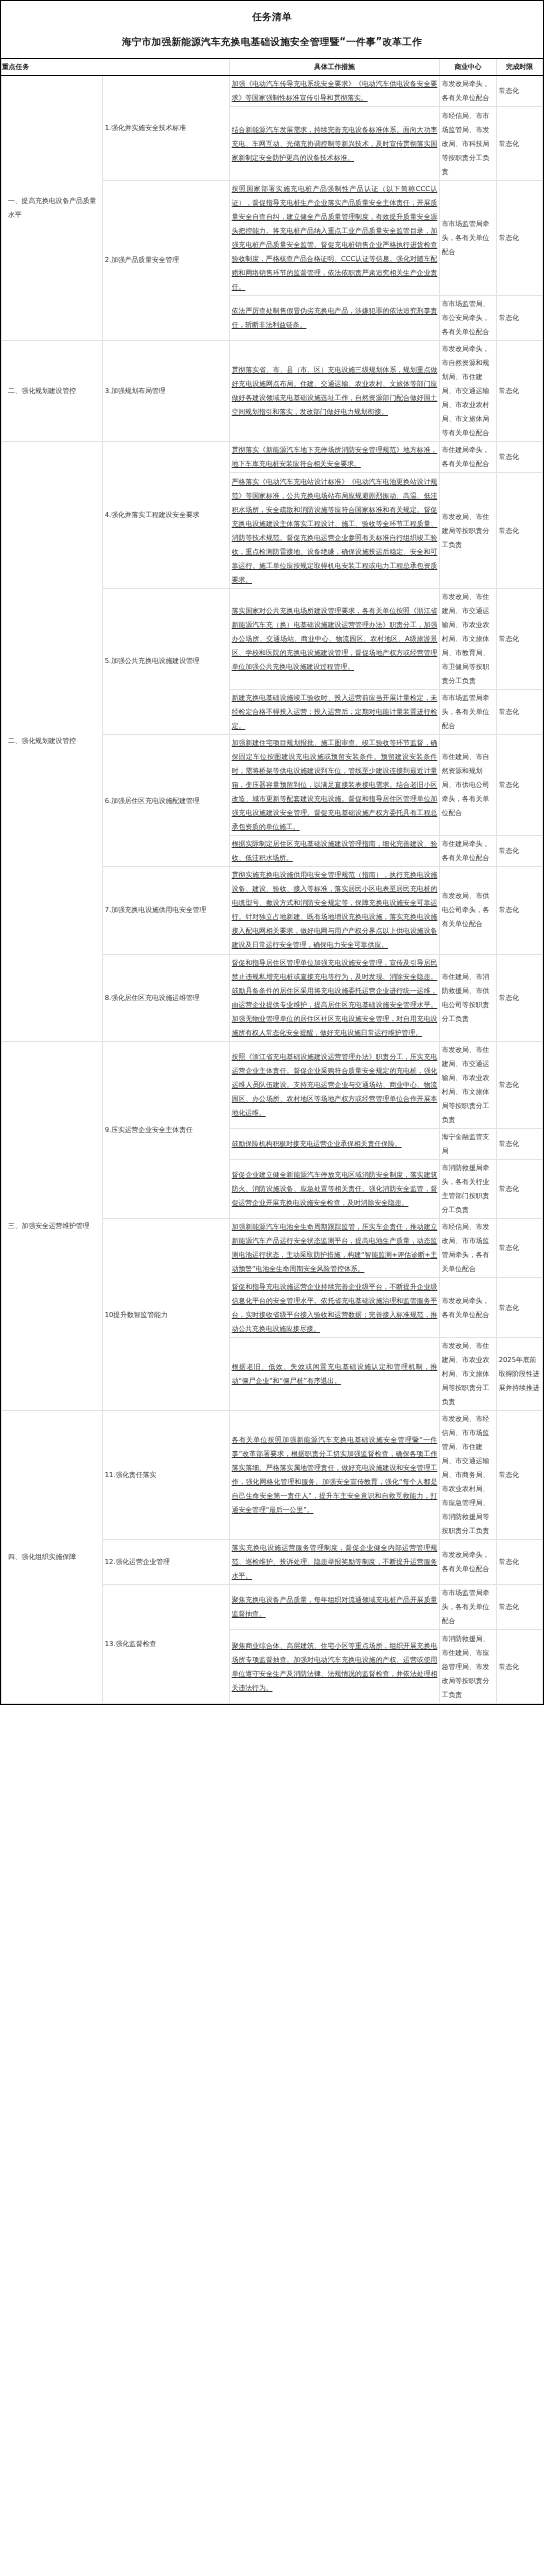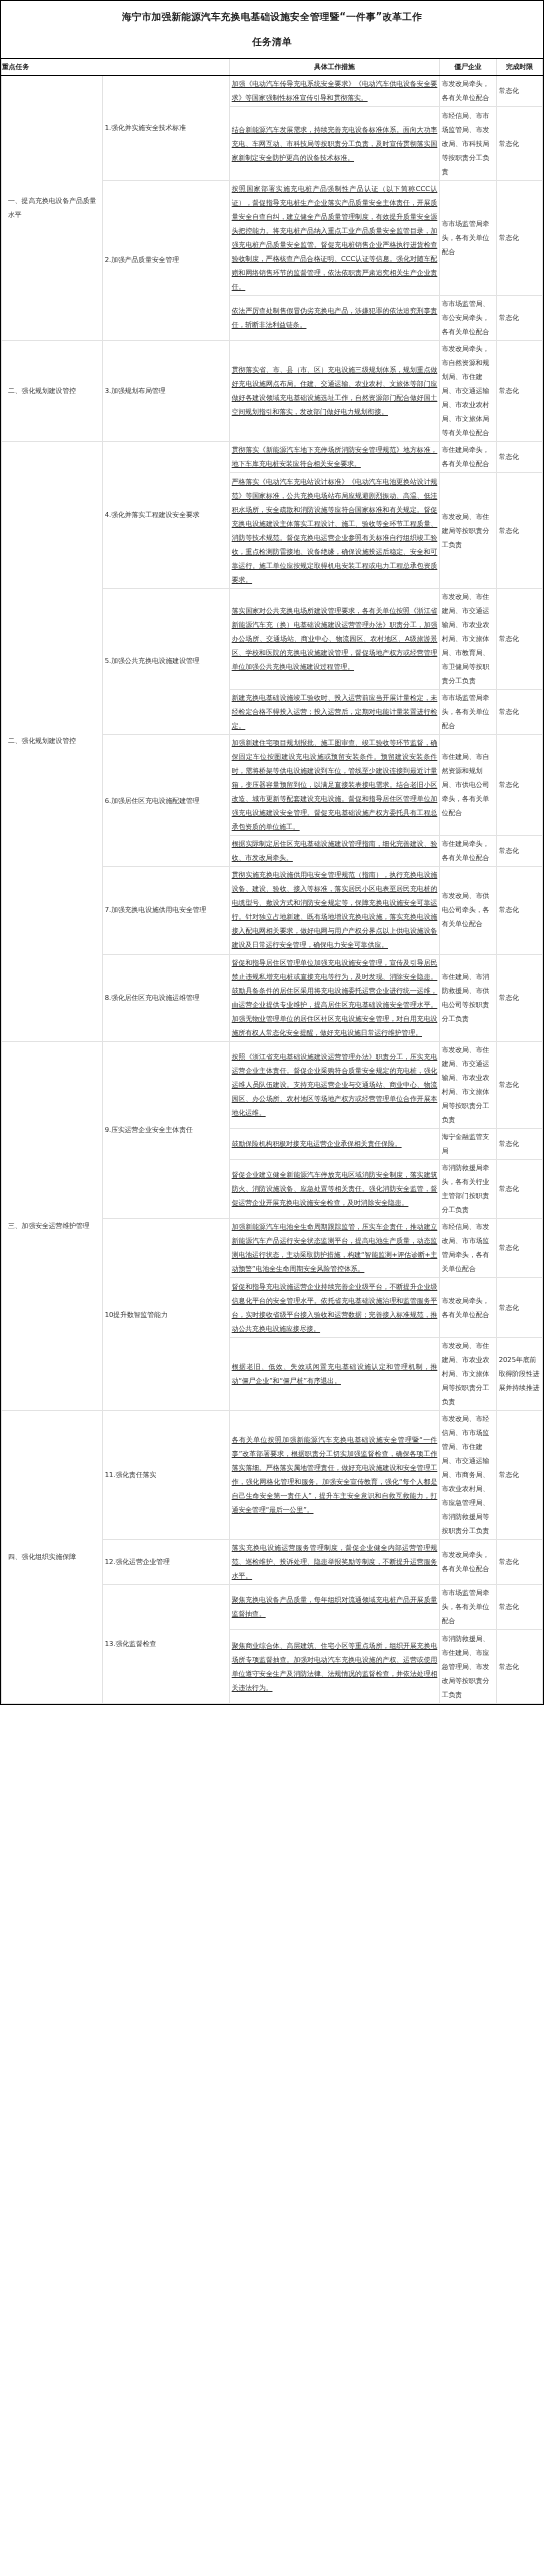--- a/index.html
+++ b/index.html
@@ -60,50 +60,50 @@
     }
     table.tasks td.section { padding-left: 6px; }
     table.tasks td.deadline { text-align: left; }
     table.tasks td.measure { text-align: justify; text-decoration: underline; }
   </style>
 </head>
 <body>
 
 <div class="doc">
   <div class="title-block">
+    <div class="title-line">任务清单</div>
     <div class="title-line">海宁市加强新能源汽车充换电基础设施安全管理暨“一件事”改革工作</div>
-    <div class="title-line">任务清单</div>
   </div>
 
   <table class="tasks">
     <colgroup>
       <col class="c1">
         <col class="c2">
         <col class="c3">
         <col class="c4">
         <col class="c5">
     </colgroup>
     <thead>
       <tr>
         <th colspan="2">重点任务</th>
         <th>具体工作措施</th>
-        <th>僵尸企业</th>
+        <th>商业中心</th>
         <th>完成时限</th>
       </tr>
     </thead>
     <tbody id="task-body">
         <tr>
           <td class="section" rowspan="4">一、提高充换电设备产品质量水平</td>
           <td rowspan="2">1.强化并实施安全技术标准</td>
           <td class="measure">加强《电动汽车传导充电系统安全要求》《电动汽车供电设备安全要求》等国家强制性标准宣传引导和贯彻落实。</td>
           <td class="responsible">市发改局牵头，各有关单位配合</td>
           <td class="deadline">常态化</td>
         </tr>
         <tr>
-          <td class="measure">结合新能源汽车发展需求，持续完善充电设备标准体系。面向大功率充电、车网互动、市科技局等按职责分工负责，及时宣传贯彻落实国家新制定安全防护更高的设备技术标准。</td>
+          <td class="measure">结合新能源汽车发展需求，持续完善充电设备标准体系。面向大功率充电、车网互动、光储充协调控制等新兴技术，及时宣传贯彻落实国家新制定安全防护更高的设备技术标准。</td>
           <td class="responsible">市经信局、市市场监管局、市发改局、市科技局等按职责分工负责</td>
           <td class="deadline">常态化</td>
         </tr>
         <tr>
           <td rowspan="2">2.加强产品质量安全管理</td>
           <td class="measure">按照国家部署实施充电桩产品强制性产品认证（以下简称CCC认证），督促指导充电桩生产企业落实产品质量安全主体责任，开展质量安全自查自纠，建立健全产品质量管理制度，有效提升质量安全源头把控能力。将充电桩产品纳入重点工业产品质量安全监管目录，加强充电桩产品质量安全监管。督促充电桩销售企业严格执行进货检查验收制度，严格核查产品合格证明、CCC认证等信息。强化对随车配赠和网络销售环节的监督管理，依法依职责严肃追究相关生产企业责任。</td>
           <td class="responsible">市市场监管局牵头，各有关单位配合</td>
           <td class="deadline">常态化</td>
         </tr>
         <tr>
@@ -141,21 +141,21 @@
           <td class="responsible">市市场监管局牵头，各有关单位配合</td>
           <td class="deadline">常态化</td>
         </tr>
         <tr>
           <td rowspan="2">6.加强居住区充电设施配建管理</td>
           <td class="measure">加强新建住宅项目规划报批、施工图审查、竣工验收等环节监督，确保固定车位按图建设充电设施或预留安装条件。预留建设安装条件时，需将桥架等供电设施建设到车位，管线至少建设连接到最近计量箱，变压器容量预留到位，以满足直接装表接电需求。结合老旧小区改造、城市更新等配套建设充电设施。督促和指导居住区管理单位加强充电设施建设安全管理。督促充电基础设施产权方委托具有工程总承包资质的单位施工。</td>
           <td class="responsible">市住建局、市自然资源和规划局、市供电公司牵头，各有关单位配合</td>
           <td class="deadline">常态化</td>
         </tr>
         <tr>
-          <td class="measure">根据实际制定居住区充电基础设施建设管理指南，细化完善建设、验收、市发改局牵头。</td>
+          <td class="measure">根据实际制定居住区充电基础设施建设管理指南，细化完善建设、验收、低洼积水场所。</td>
           <td class="responsible">市住建局牵头，各有关单位配合</td>
           <td class="deadline">常态化</td>
         </tr>
         <tr>
           <td rowspan="1">7.加强充换电设施供用电安全管理</td>
           <td class="measure">贯彻实施充换电设施供用电安全管理规范（指南），执行充换电设施设备、建设、验收、接入等标准，落实居民小区电表至居民充电桩的电缆型号、敷设方式和消防安全规定等，保障充换电设施安全可靠运行。针对独立占地新建、既有场地增设充换电设施，落实充换电设施接入配电网相关要求，做好电网与用户产权分界点以上供电设施设备建设及日常运行安全管理，确保电力安全可靠供应。</td>
           <td class="responsible">市发改局、市供电公司牵头，各有关单位配合</td>
           <td class="deadline">常态化</td>
         </tr>
         <tr>

